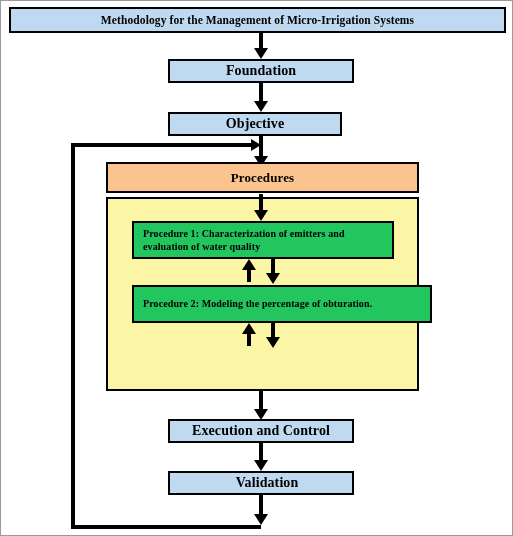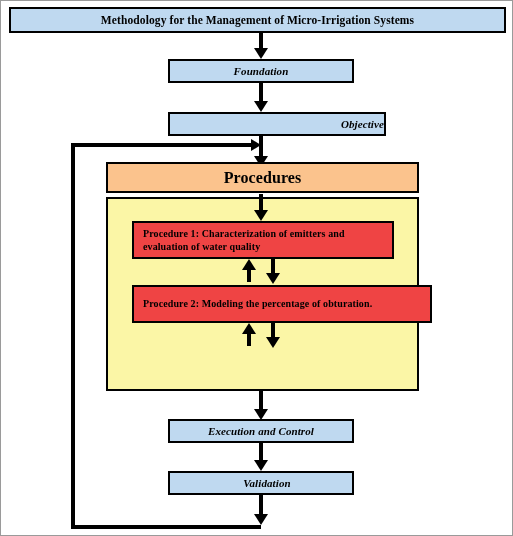--- a/index.html
+++ b/index.html
@@ -34,25 +34,25 @@
   .node.center {
     justify-content: center;
     text-align: center;
   }
   .node.left {
     justify-content: flex-start;
     text-align: left;
   }
   .blue  { background: #bfd9f0; }
   .peach { background: #fbc38d; }
-  .proc  { background: #ef4444; }
+  .proc  { background: #22c55e; }
 
   .title-box   { font-size: 11.5px; }
-  .stage-box   { font-size: 11px; font-style: italic; }
-  .section-box { font-size: 16px; }
+  .stage-box   { font-size: 14px; }
+  .section-box { font-size: 13px; }
   .proc-box    { font-size: 10px; line-height: 1.32; padding: 4px 9px; }
 
   
   #procedures-container {
     position: absolute;
     box-sizing: border-box;
     border: 2px solid #000000;
     background: #fbf6a6;
   }
 
@@ -103,21 +103,21 @@
   <div class="vline" style="left:258px; top:30px; height:21px;"></div>
   <div class="arrow-down" style="left:253px; top:47px;"></div>
 
   <div class="node blue center stage-box" style="left:167px; top:58px; width:186px; height:24px;">
     <span>Foundation</span>
   </div>
 
   <div class="vline" style="left:258px; top:82px; height:24px;"></div>
   <div class="arrow-down" style="left:253px; top:100px;"></div>
 
-  <div class="node blue center stage-box" style="left:167px; top:111px; width:218px; height:24px;justify-content:flex-end;">
+  <div class="node blue center stage-box" style="left:167px; top:111px; width:174px; height:24px;">
     <span>Objective</span>
   </div>
 
   <div class="vline" style="left:258px; top:135px; height:26px;"></div>
   <div class="arrow-down" style="left:253px; top:155px;"></div>
 
   <div class="node peach center section-box" style="left:105px; top:161px; width:313px; height:31px;">
     <span>Procedures</span>
   </div>
 

